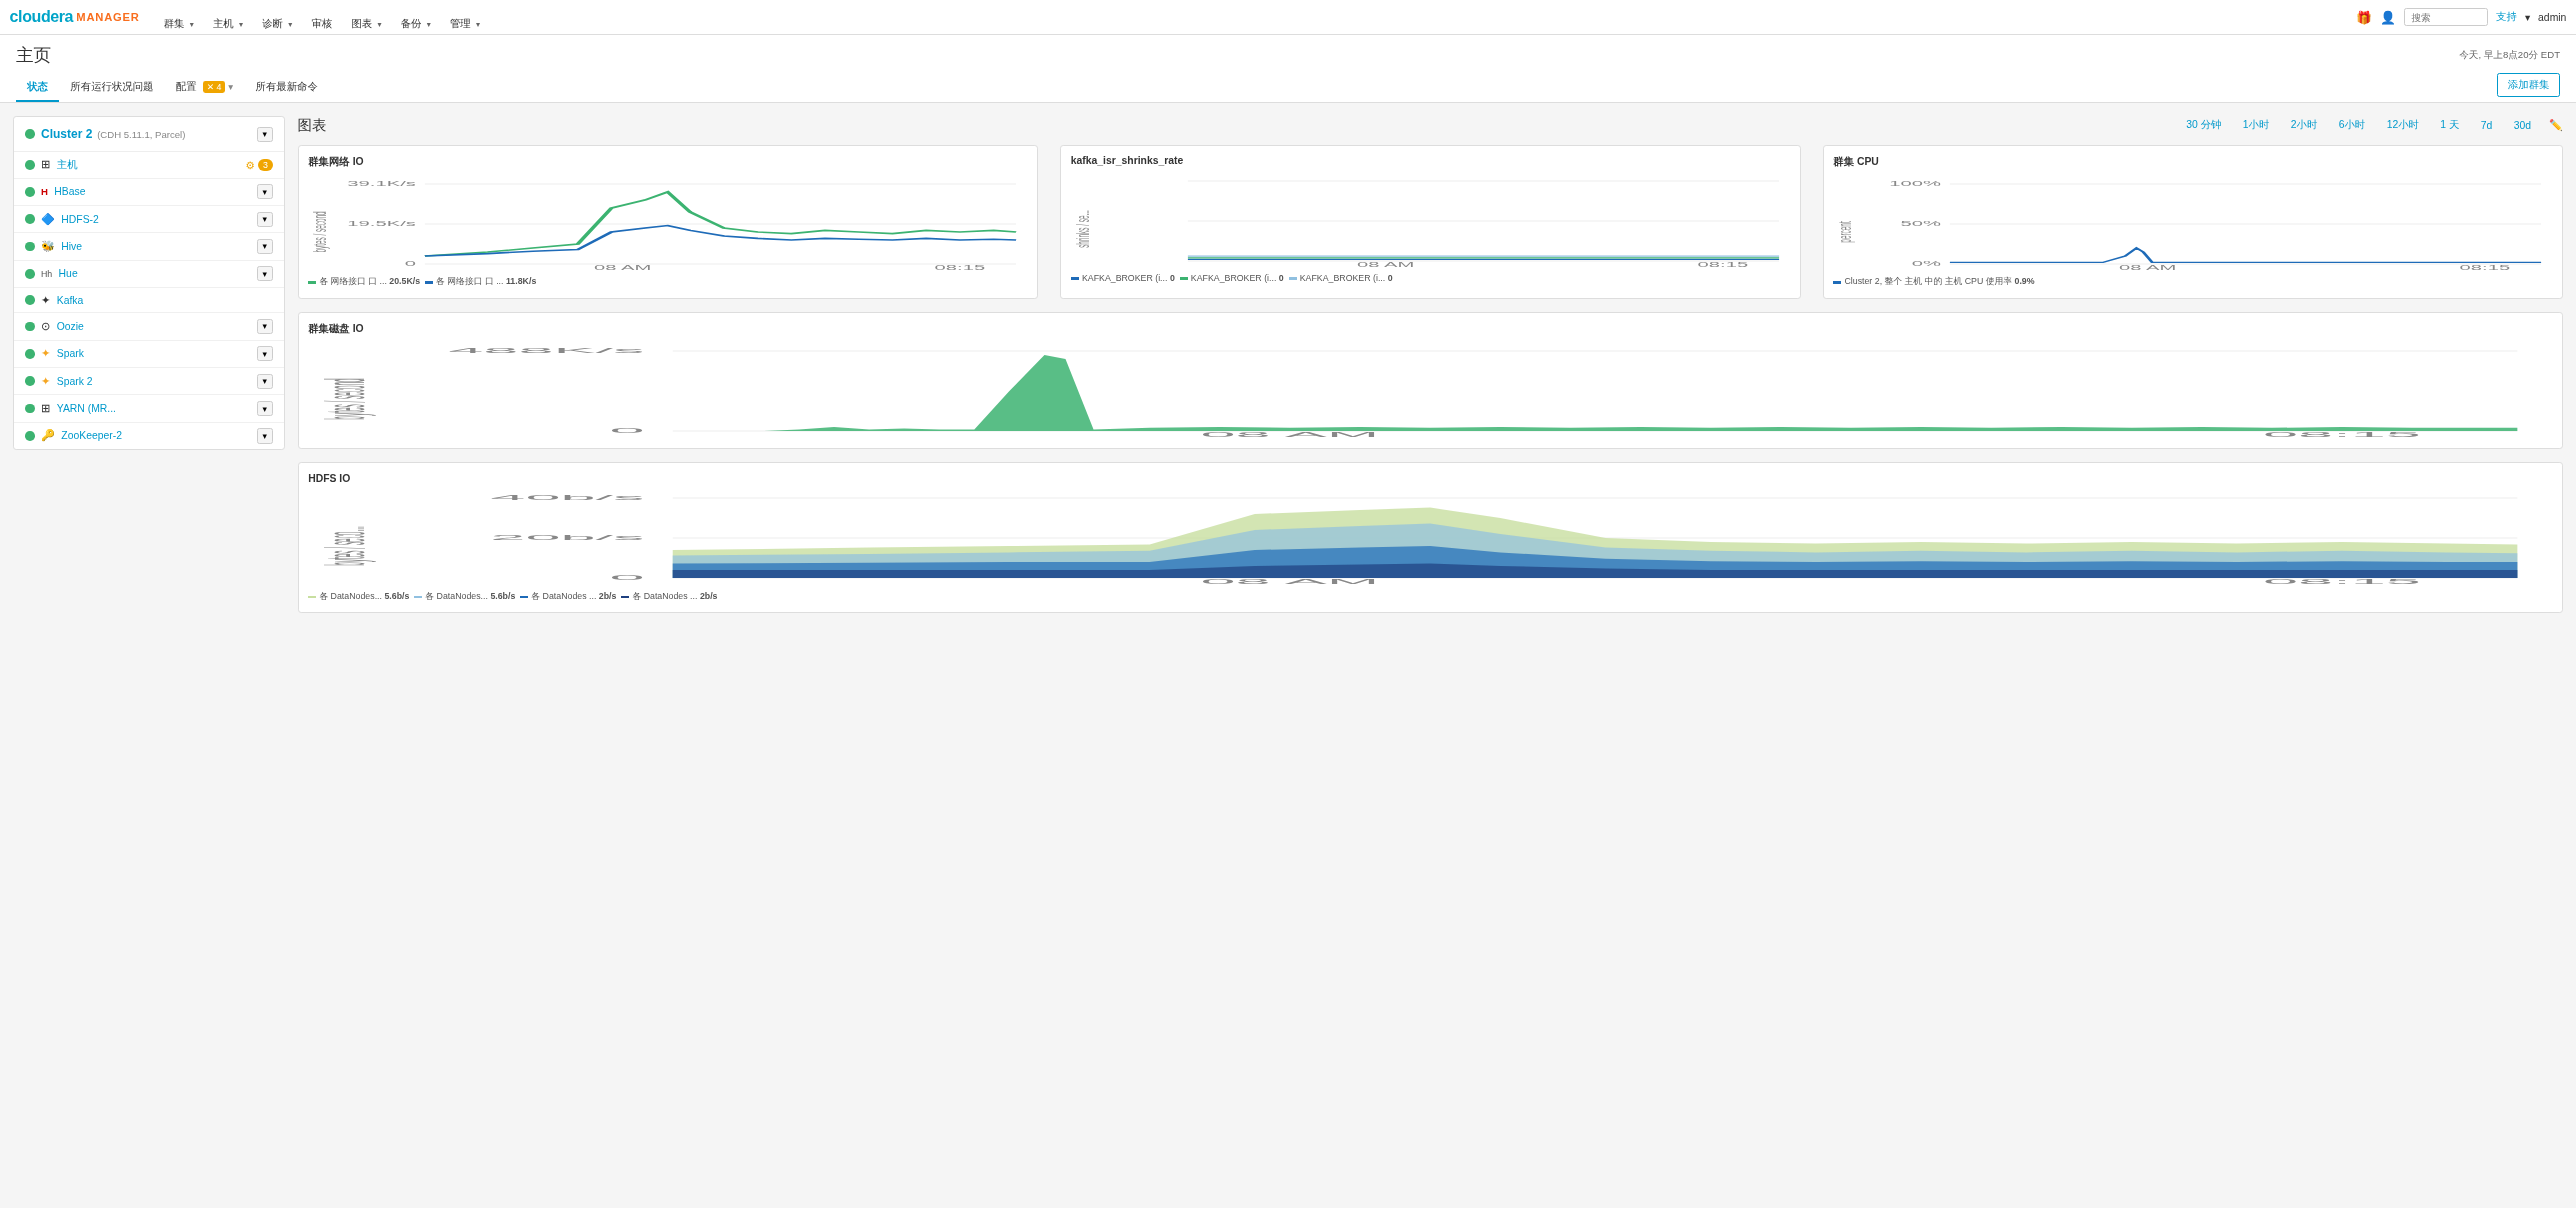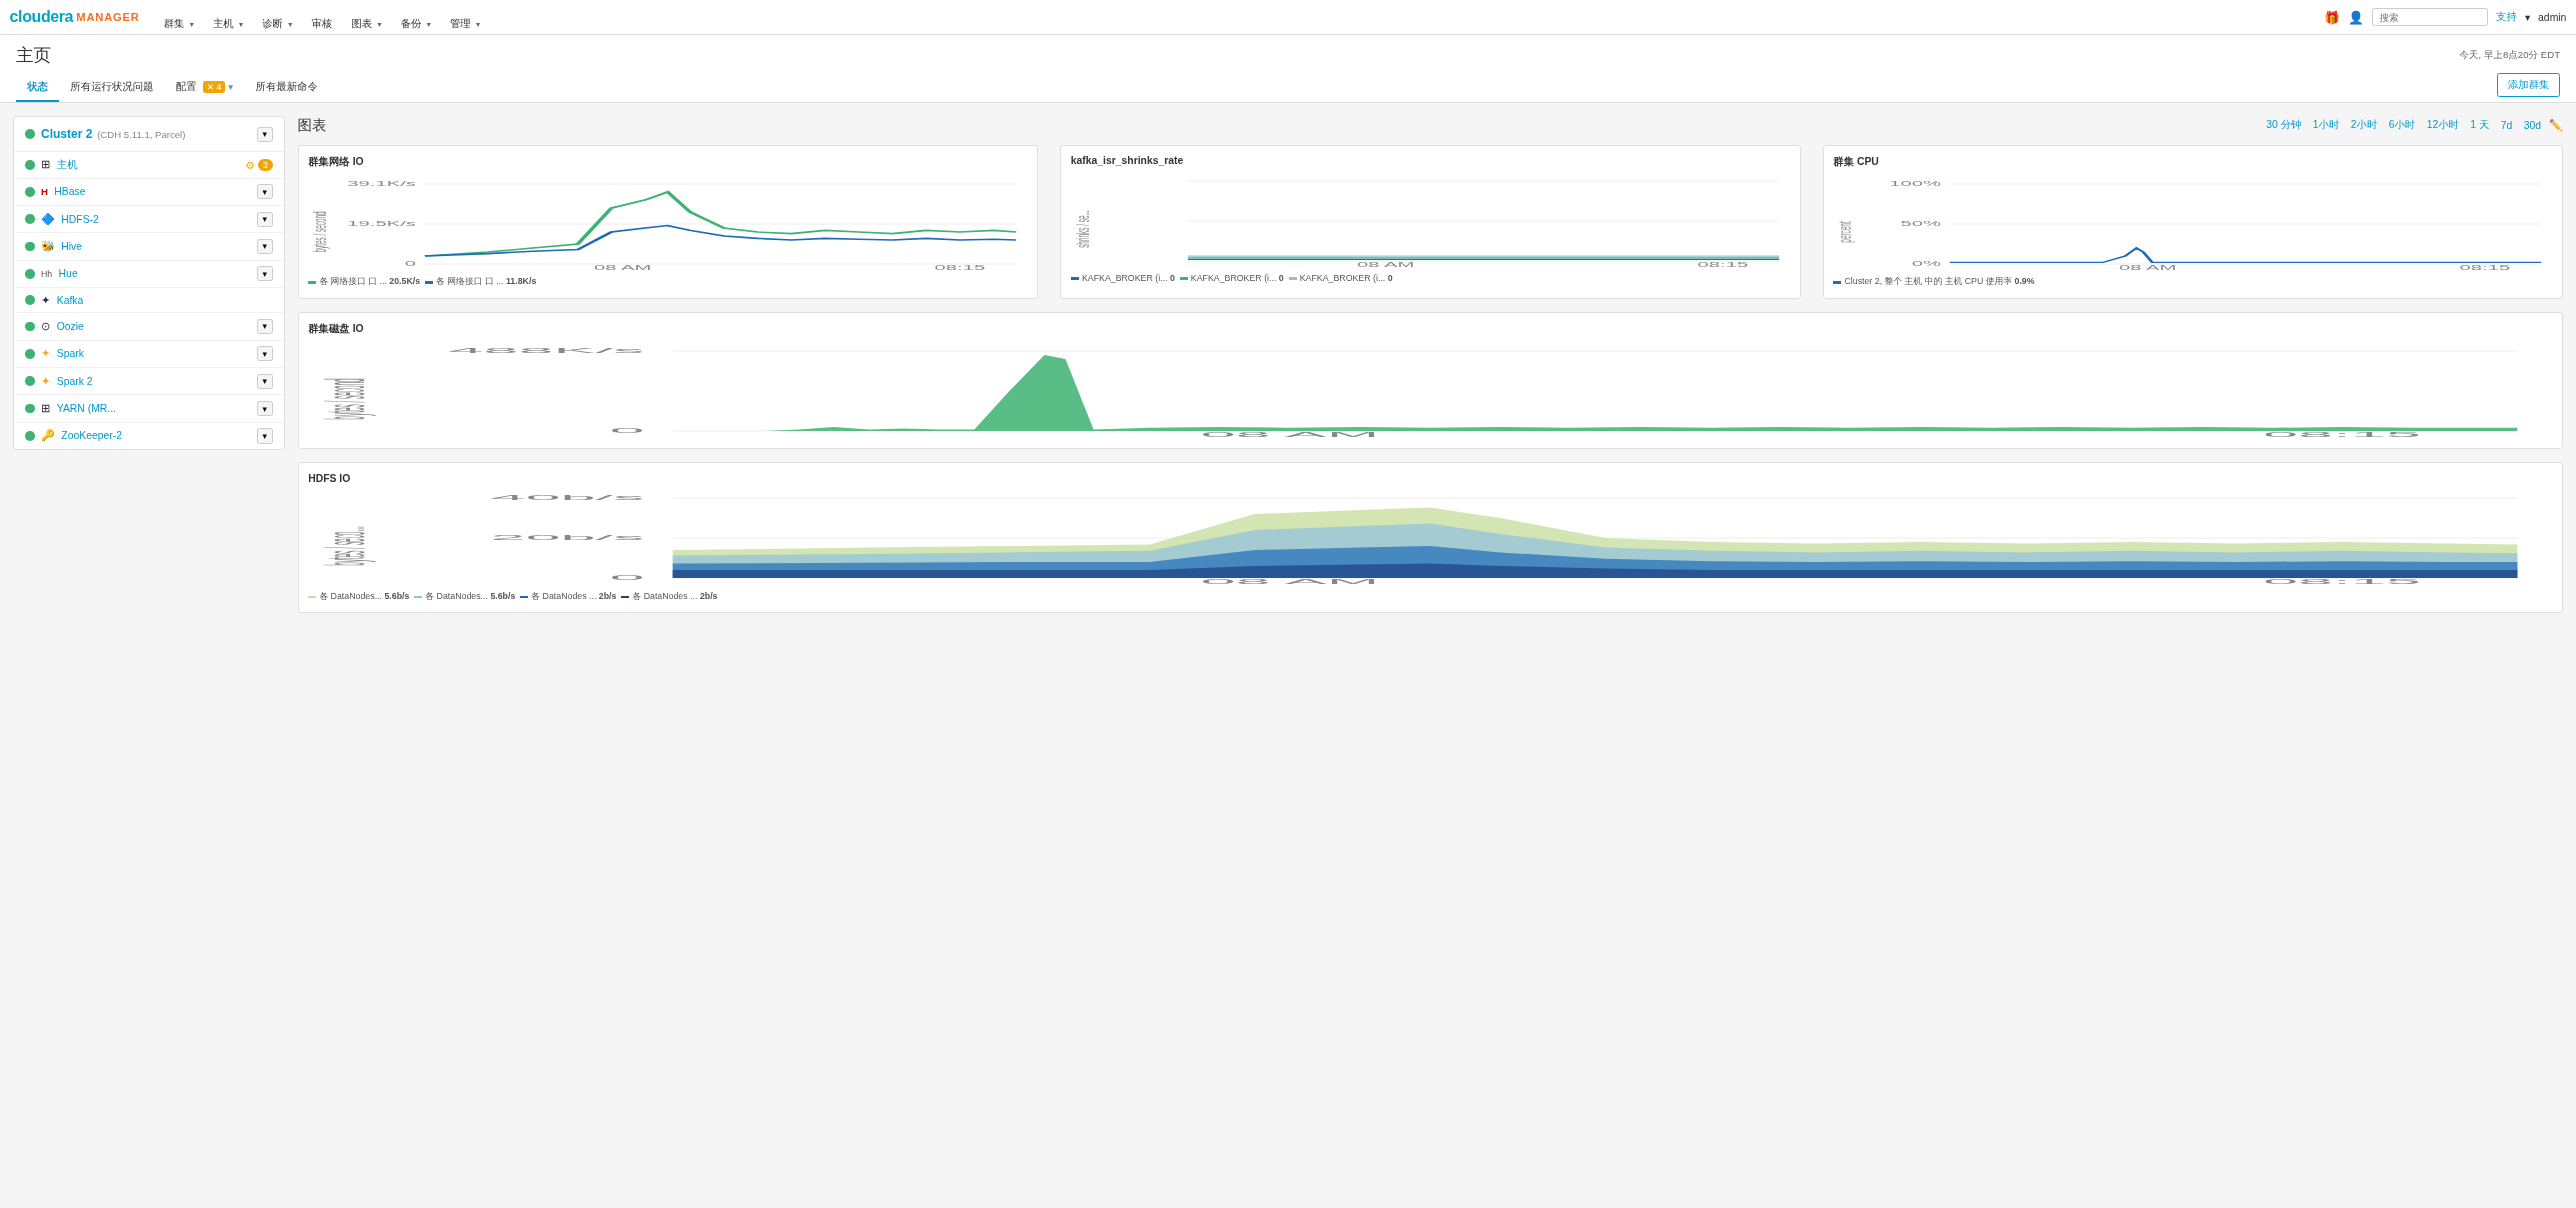--- a/index.html
+++ b/index.html
@@ -27,21 +27,21 @@
       font-size: 10.4px;
       white-space: nowrap;
     }
     .nav-item .arrow { font-size: 8px; margin-left: 2.4px; color: #666; }
     .navbar-right { margin-left: auto; display: flex; align-items: center; gap: 8px; }
     .search-box {
       border: 0.8px solid #ccc;
       border-radius: 2.4px;
       padding: 2.4px 6.4px;
       font-size: 9.6px;
-      width: 116px;
+      width: 84px;
       color: #999;
     }
     .nav-support { color: #0099cc; font-size: 10.4px; cursor: pointer; }
     .nav-admin { color: #333; font-size: 10.4px; cursor: pointer; }
     .nav-icon { color: #666; font-size: 12.8px; cursor: pointer; }
 
     
     .page-header {
       background: #fff;
       padding: 8px 16px 0 16px;
@@ -139,21 +139,21 @@
 
     
     .content { flex: 1; }
     .charts-header {
       display: flex;
       align-items: center;
       justify-content: space-between;
       margin-bottom: 9.6px;
     }
     .charts-title { font-size: 14.4px; color: #333; }
-    .time-range { display: flex; align-items: center; gap: 5px; font-size: 10.4px; }
+    .time-range { display: flex; align-items: center; gap: 15px; font-size: 10.4px; }
     .time-btn {
       color: #0099cc;
       cursor: pointer;
       padding: 1.6px 3.2px;
       border-radius: 2.4px;
     }
     .chart-edit-btn { color: #0099cc; cursor: pointer; font-size: 11.2px; }
 
     
     .charts-grid { display: grid; grid-template-columns: 1fr 1fr 1fr; gap: 22px; margin-bottom: 12.8px; }

